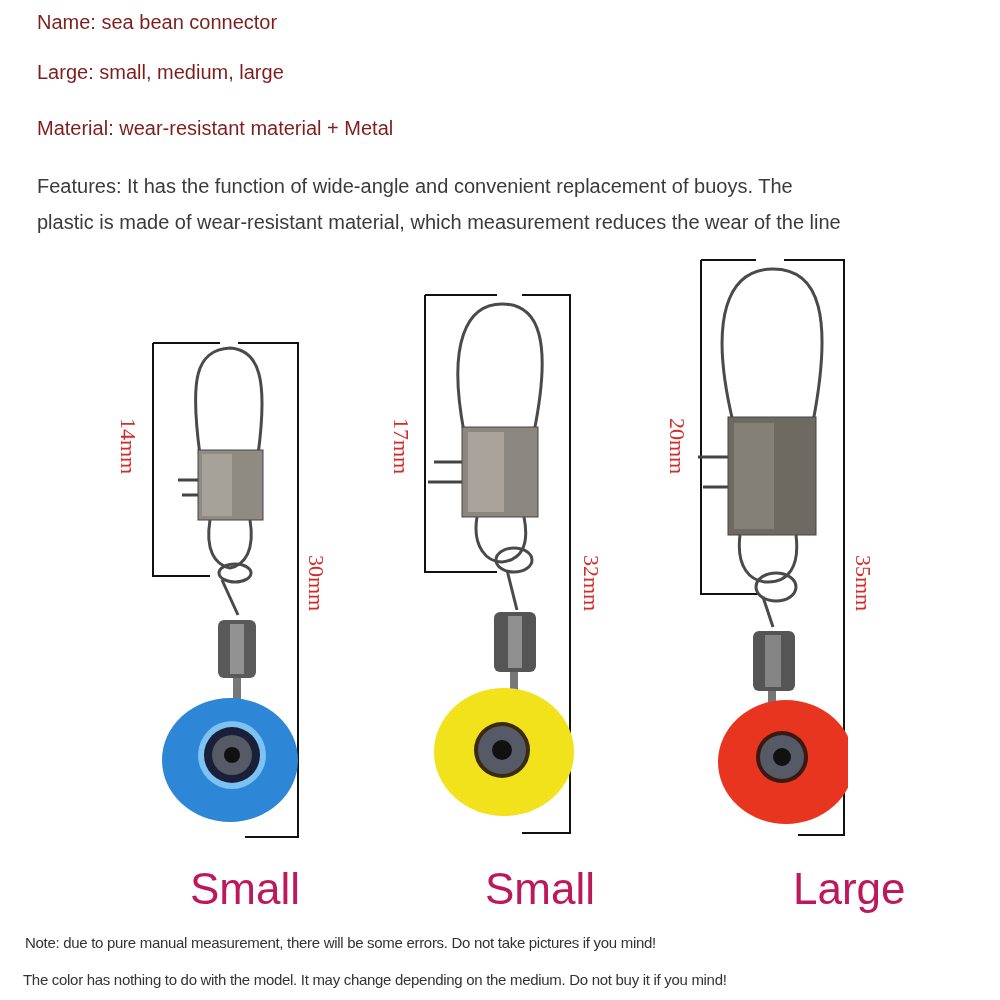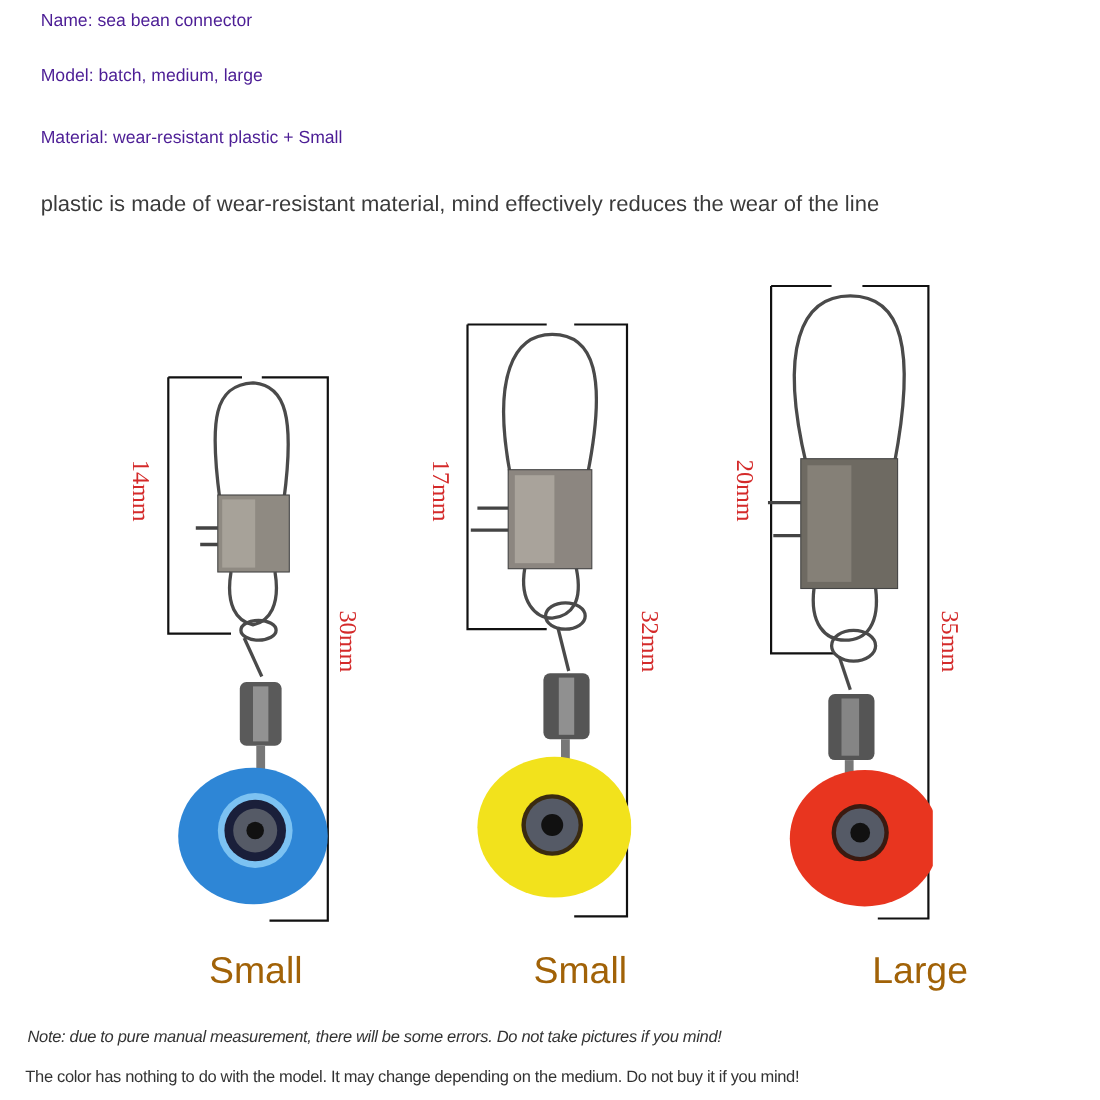--- a/index.html
+++ b/index.html
@@ -1,32 +1,33 @@
 <!DOCTYPE html>
 <html><head>
 <meta charset="utf-8">
 <style>
   html, body { margin:0; padding:0; background:#ffffff; }
   body { width:1000px; height:1000px; position:relative; overflow:hidden; font-family:"Liberation Sans", sans-serif; color:#333; }
-  .spec { position:absolute; left:37px; font-size:16px; color:#4c1d95; white-space:nowrap; }
+  .spec { position:absolute; left:37px; font-size:20px; color:#7f1d1d; white-space:nowrap; }
   .features { position:absolute; left:37px; top:168px; width:900px; font-size:20px; line-height:36px; color:#3a3a3a; }
   .note { position:absolute; font-size:15px; color:#333; white-space:nowrap; letter-spacing:-0.3px; }
-  .size-label { position:absolute; font-size:34px; color:#a16207; white-space:nowrap; }
+  .size-label { position:absolute; font-size:44px; color:#be185d; white-space:nowrap; }
   .dim { position:absolute; font-family:"Liberation Serif", serif; font-size:22px; color:#d42a2a; writing-mode:vertical-rl; white-space:nowrap; }
   .product { position:absolute; }
   svg { display:block; }
 </style>
 </head>
 <body>
 
 <div class="spec" style="top:11px;">Name: sea bean connector</div>
-<div class="spec" style="top:61px;">Model: batch, medium, large</div>
-<div class="spec" style="top:117px;">Material: wear-resistant plastic + Small</div>
+<div class="spec" style="top:61px;">Large: small, medium, large</div>
+<div class="spec" style="top:117px;">Material: wear-resistant material + Metal</div>
 <div class="features">
-  <div>plastic is made of wear-resistant material, mind effectively reduces the wear of the line</div>
+  <div>Features: It has the function of wide-angle and convenient replacement of buoys. The</div>
+  <div>plastic is made of wear-resistant material, which measurement reduces the wear of the line</div>
 </div>
 
 <div class="product" style="left:150px; top:340px; width:160px; height:500px;">
   <svg width="160" height="500">
 
     <path d="M3 3 H70 M88 3 H148 V497 H95" stroke="#111" stroke-width="2" fill="none"></path>
     <path d="M3 3 V236 H60" stroke="#111" stroke-width="2" fill="none"></path>
 
     <path d="M50 115 C40 40,45 10,80 8 C110 10,118 40,108 115" stroke="#4a4a4a" stroke-width="3" fill="none"></path>
 
@@ -95,14 +96,14 @@
     <circle cx="84" cy="500" r="9" fill="#111"></circle>
   </svg>
 </div>
 <div class="dim" style="left:664px; top:418px;">20mm</div>
 <div class="dim" style="left:850px; top:555px;">35mm</div>
 
 <div class="size-label" style="left:190px; top:864px;">Small</div>
 <div class="size-label" style="left:485px; top:864px;">Small</div>
 <div class="size-label" style="left:793px; top:864px;">Large</div>
 
-<div class="note" style="left:25px; top:934px;font-style:italic;">Note: due to pure manual measurement, there will be some errors. Do not take pictures if you mind!</div>
+<div class="note" style="left:25px; top:934px;">Note: due to pure manual measurement, there will be some errors. Do not take pictures if you mind!</div>
 <div class="note" style="left:23px; top:971px;">The color has nothing to do with the model. It may change depending on the medium. Do not buy it if you mind!</div>
 
 </body></html>

